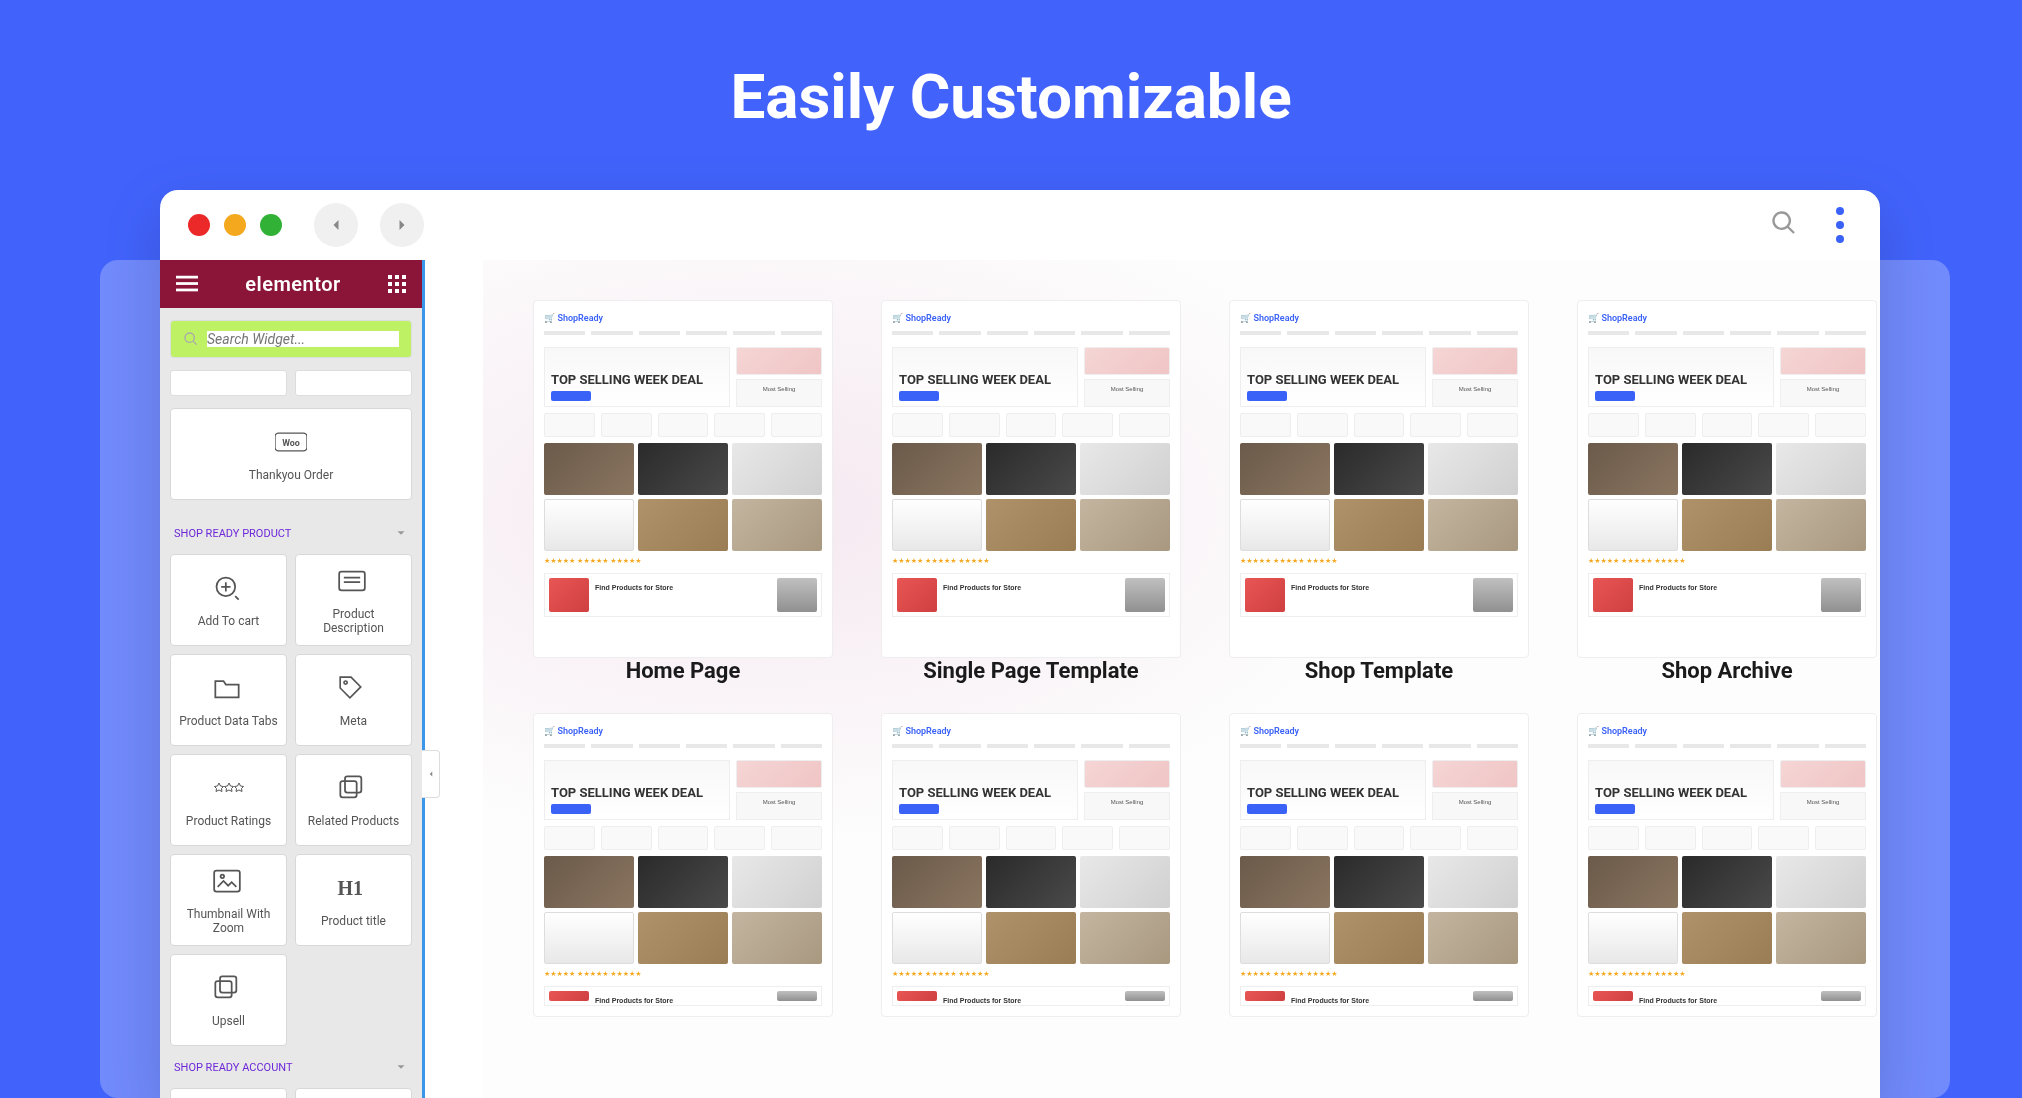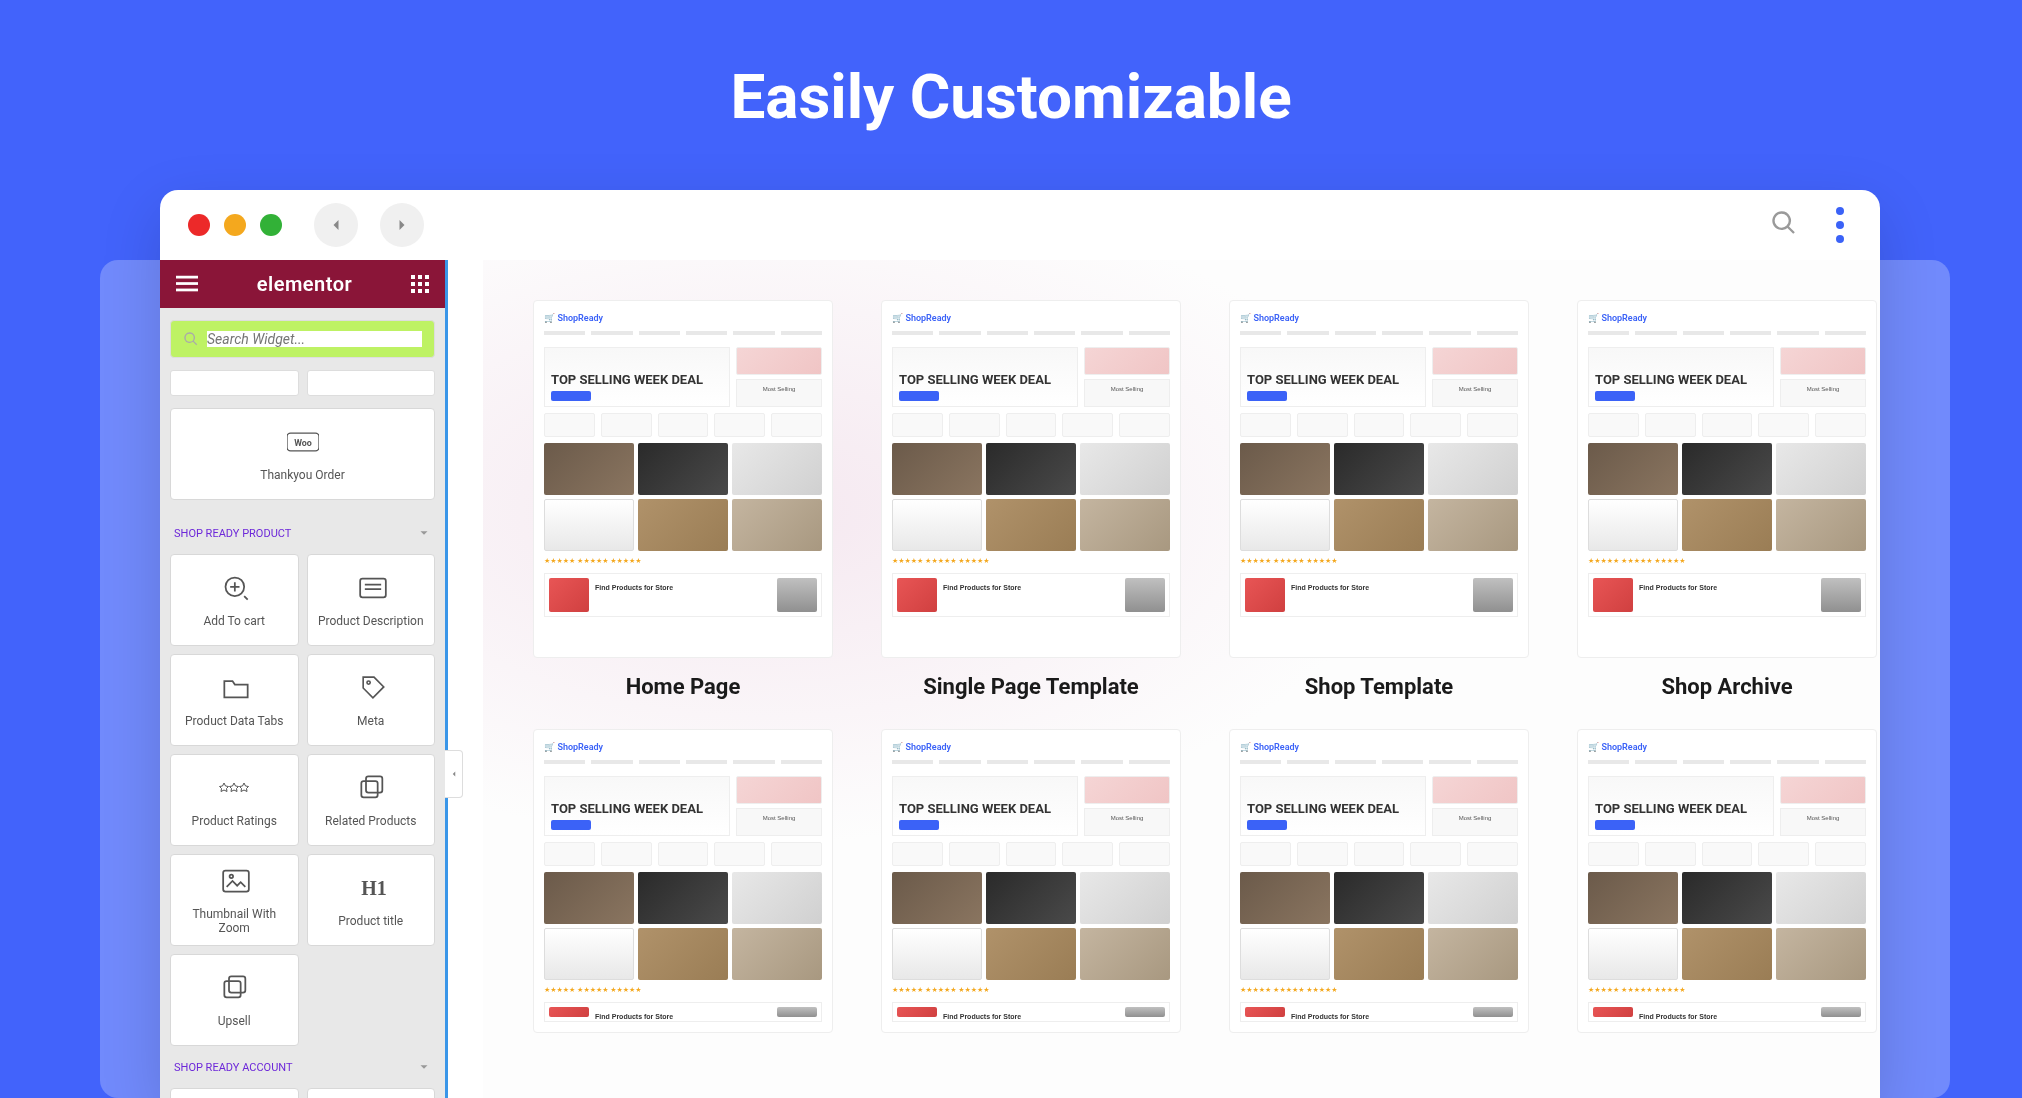--- a/index.html
+++ b/index.html
@@ -12,42 +12,42 @@
 .dot.r{background:#ec2929}
 .dot.y{background:#f4a81e}
 .dot.g{background:#32b137}
 .nav-btn{width:44px;height:44px;border-radius:50%;background:#f0f0f0;display:flex;align-items:center;justify-content:center;margin-left:8px}
 .nav-btn svg{width:20px;height:20px;fill:#888}
 .spacer{flex:1}
 .search-btn svg{width:28px;height:28px;fill:#9a9a9a}
 .kebab{display:flex;flex-direction:column;gap:6px;margin-left:24px;margin-right:8px}
 .kebab span{width:8px;height:8px;border-radius:50%;background:#3b62f7}
 
-.elementor{position:absolute;left:0;top:70px;width:288px;height:838px;background:#e8e8e8;border-right:3px solid #3a96e8}
+.elementor{position:absolute;left:0;top:70px;width:265px;height:838px;background:#e8e8e8;border-right:3px solid #3a96e8}
 .el-header{height:48px;background:#8a1538;display:flex;align-items:center;justify-content:space-between;padding:0 16px}
 .el-header svg{fill:#fff}
 .el-title{color:#fff;font-weight:600;font-size:20px;letter-spacing:0.5px}
 .el-search{margin:12px 10px;background:#bef264;border:1px solid #ddd;border-radius:4px;height:38px;display:flex;align-items:center;padding:0 12px;gap:8px}
 .el-search svg{width:16px;height:16px;fill:#aaa}
 .el-search input{border:none;outline:none;font-size:14px;color:#999;flex:1;font-style:italic}
 .el-tabs{display:flex;gap:8px;margin:0 10px 12px}
 .el-tab{flex:1;height:26px;background:#fff;border:1px solid #ddd;border-radius:3px}
 .widget-single{margin:0 10px 12px}
 .widget-grid{display:grid;grid-template-columns:1fr 1fr;gap:8px;margin:0 10px}
 .widget-card{background:#fff;border:1px solid #d8d8d8;border-radius:4px;height:92px;display:flex;flex-direction:column;align-items:center;justify-content:center;gap:10px;cursor:pointer}
-.widget-card .icon{width:32px;height:32px;display:flex;align-items:center;justify-content:flex-end}
+.widget-card .icon{width:32px;height:32px;display:flex;align-items:center;justify-content:flex-start}
 .widget-card .label{font-size:12px;color:#555;text-align:center;padding:0 6px}
 .section-label{padding:14px 14px;font-size:11px;color:#6d28d9;display:flex;align-items:center;justify-content:space-between;cursor:pointer}
 .section-label svg{width:14px;height:14px;fill:#999}
 .collapse-tab{position:absolute;right:-18px;top:490px;width:18px;height:48px;background:#fff;border:1px solid #ddd;border-left:none;border-radius:0 4px 4px 0;display:flex;align-items:center;justify-content:center}
 .collapse-tab svg{width:10px;height:10px;fill:#888}
 
 .canvas{position:absolute;left:323px;top:70px;right:0;bottom:0;background:radial-gradient(ellipse at 20% 30%,#f5e8f0 0%,#fdfdfd 40%);padding:40px 0 0 50px;overflow:hidden}
 .template-row{display:flex;gap:48px;margin-bottom:30px}
-.template{width:300px;display:flex;flex-direction:column;align-items:center;gap:16px}
+.template{width:300px;display:flex;flex-direction:column;align-items:center;}
 .thumb{width:300px;height:358px;background:#fff;border:1px solid #eee;border-radius:4px;padding:10px;display:flex;flex-direction:column;gap:6px}
 .thumb-header{height:14px;display:flex;align-items:center;gap:3px;font-size:9px;color:#3b62f7;font-weight:600}
 .thumb-nav{height:10px;display:flex;gap:6px}
 .thumb-nav span{flex:1;height:4px;background:#e8e8e8}
 .thumb-banner{height:60px;display:flex;gap:6px}
 .thumb-banner-l{flex:2;background:linear-gradient(#f8f8f8,#fff);border:1px solid #eee;padding:24px 6px;font-size:13px;font-weight:700;color:#333}
 .thumb-banner-r{flex:1;display:flex;flex-direction:column;gap:4px}
 .thumb-hp{flex:1;background:linear-gradient(135deg,#f5d5d5,#f0c5c5);border:1px solid #eee;border-radius:2px}
 .thumb-ms{flex:1;background:#f8f8f8;border:1px solid #eee;font:6px/18px Arial;text-align:center;color:#555}
 .thumb-cats{height:24px;display:flex;gap:6px}

